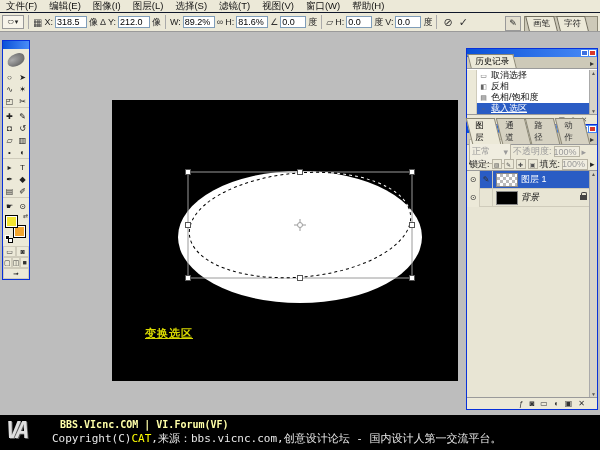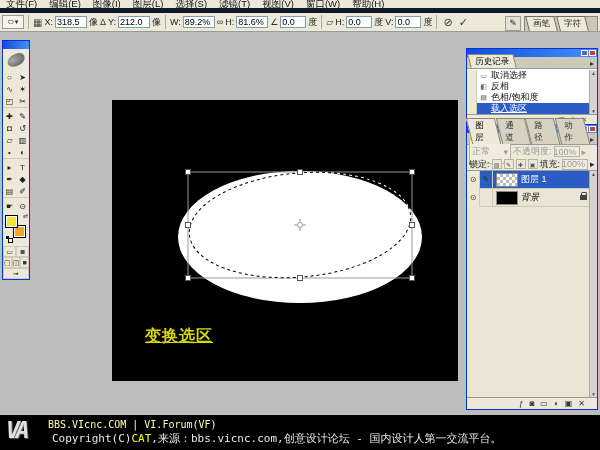--- a/index.html
+++ b/index.html
@@ -3,21 +3,21 @@
 <meta charset="utf-8">
 <style>
   * { margin:0; padding:0; box-sizing:border-box; }
   html,body { width:600px; height:450px; overflow:hidden; }
   body { font-family:"Liberation Sans","DejaVu Sans",sans-serif; }
   .screen { position:relative; width:600px; height:450px; background:#bdbdbd; }
 
   
   .menubar { position:absolute; left:0; top:0; width:600px; height:13px;
     background:#ece9d8; display:flex; align-items:center; font-size:9.5px; color:#111;
-    border-bottom:5px solid #0f172a; }
+    border-bottom:1px solid #0f172a; }
   .menubar span { padding:0 6px; cursor:default; }
 
   
   .optionsbar { position:absolute; left:0; top:13px; width:600px; height:19px;
     background:#ece9d8; border-bottom:1px solid #9a9a9a; display:flex; align-items:center;
     font-size:9px; color:#222; padding:0 2px; gap:2px; white-space:nowrap; }
   .optionsbar .sep { width:1px; height:14px; background:#aaa; margin:0 2px; }
   .optionsbar input { height:12px; font-size:9px; border:1px solid #7f9db9; background:#fff;
     padding:0 1px; font-family:Liberation Sans, sans-serif; }
   .in-xy { width:32px; } .in-wh { width:32px; } .in-sm { width:26px; }
@@ -58,21 +58,21 @@
   .mini-bw { position:absolute; left:2px; top:23px; width:8px; height:8px; }
   .mini-bw .b1 { position:absolute; left:0; top:0; width:5px; height:5px; background:#000; border:1px solid #fff; }
   .mini-bw .b2 { position:absolute; left:3px; top:3px; width:5px; height:5px; background:#fff; border:1px solid #000; }
   .swap-arrows { position:absolute; right:1px; top:0; font-size:6px; color:#333; }
   .mode-row { display:flex; width:26px; }
   .mode-btn { flex:1; height:11px; display:flex; align-items:center; justify-content:center;
     font-size:7px; color:#333; border:1px solid #cfcbbb; background:#ece9d8; }
 
   
   .canvas { position:absolute; left:112px; top:68px; width:346px; height:281px; background:#000; }
-  .annot { position:absolute; left:33px; top:226px; font-size:16px; font-weight:bold;
+  .annot { position:absolute; left:33px; top:226px; font-size:11px; font-weight:bold;
     color:#d8d800; text-decoration:underline; letter-spacing:1px; cursor:pointer; }
 
   
   .palette { position:absolute; background:#ece9d8; border:1px solid #0831d9; font-size:9px; }
   .pal-title { height:8px; background:linear-gradient(90deg,#0a51d8,#4a8cf7);
     display:flex; justify-content:flex-end; align-items:center; gap:1px; padding-right:1px; }
   .pal-btn { width:7px; height:6px; border:1px solid #fff; font-size:4px; line-height:4px;
     color:#fff; text-align:center; }
   .pal-btn.min { background:#3d6fe0; }
   .pal-btn.close { background:#d83a2c; }
@@ -134,21 +134,21 @@
     background:#d8d4c8; border-left:1px solid #aaa; font-size:5px; color:#555;
     display:flex; flex-direction:column; justify-content:space-between; align-items:center; }
   .lay-foot { height:12px; border-top:1px solid #9a9a9a; display:flex; align-items:center;
     justify-content:flex-end; gap:6px; padding-right:12px; font-size:8px; color:#333; }
 
   
   .footer { position:absolute; left:0; top:415px; width:600px; height:35px; background:#000;
     font-family:"DejaVu Sans Mono","Liberation Mono",monospace; }
   .va-logo { position:absolute; left:6px; top:2px; font-size:23px; font-style:italic;
     font-weight:bold; color:#e0e0e0; letter-spacing:-4px; text-shadow:1px 1px 0 #555; }
-  .f-line1 { position:absolute; left:48px; top:4px; font-size:10px; font-weight:normal; color:#ffffa8; }
+  .f-line1 { position:absolute; left:60px; top:4px; font-size:10px; font-weight:bold; color:#ffffa8; }
   .f-line2 { position:absolute; left:52px; top:16px; font-size:11px; color:#e8e8e8; }
   .f-line2 .cat { color:#ffff00; }
 </style>
 </head>
 <body>
 
 <div class="screen">
 
   <div class="menubar">
     <span>文件(F)</span>

